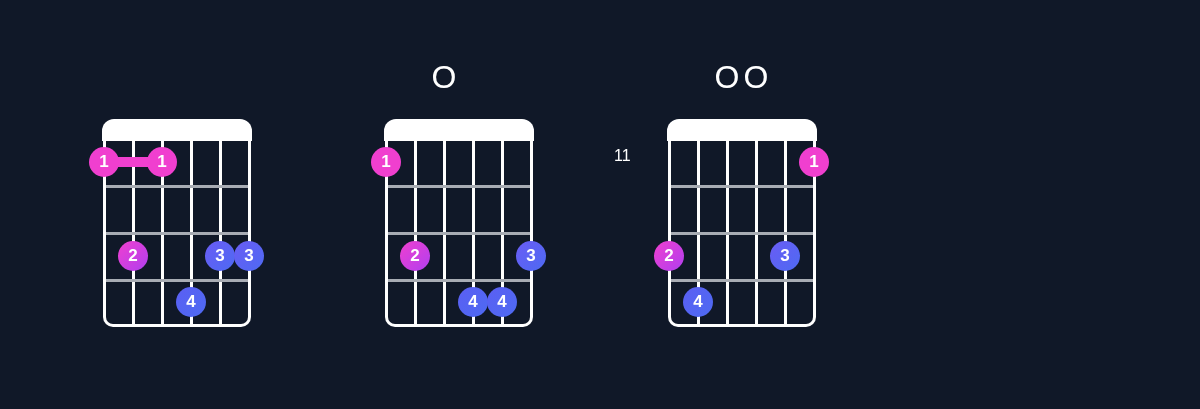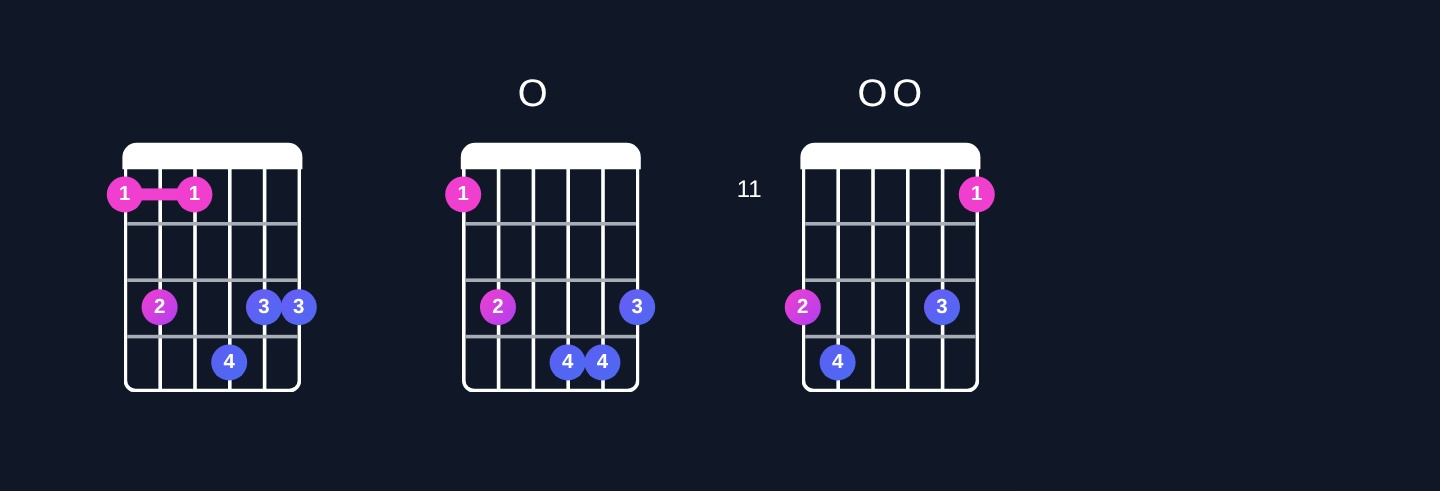--- a/index.html
+++ b/index.html
@@ -21,21 +21,21 @@
     position:absolute; width:30px; height:30px; border-radius:50%;
     color:#ffffff; font-weight:bold; font-size:17px; line-height:30px; text-align:center;
     margin-left:-15px; margin-top:-15px;
   }
   .barre { position:absolute; height:10px; margin-top:-5px; background:#f040cf; }
   .open {
     position:absolute; top:59px; font-size:32px; color:#ffffff; width:30px; margin-left:-15px;
     text-align:center; line-height:36px;
   }
   .fret-label {
-    position:absolute; font-size:20px; color:#ffffff; top:147px;
+    position:absolute; font-size:16px; color:#ffffff; top:147px;
   }
 </style>
 </head>
 <body>
 
 <div id="root">
     <div class="" style="position: absolute; left: 0px; top: 0px;">
       <div class="nut" style="left: 102px; width: 150px;"></div>
       <div class="frame" style="left: 103px; width: 148px;"></div>
       <div class="string" style="left: 132px;"></div>

